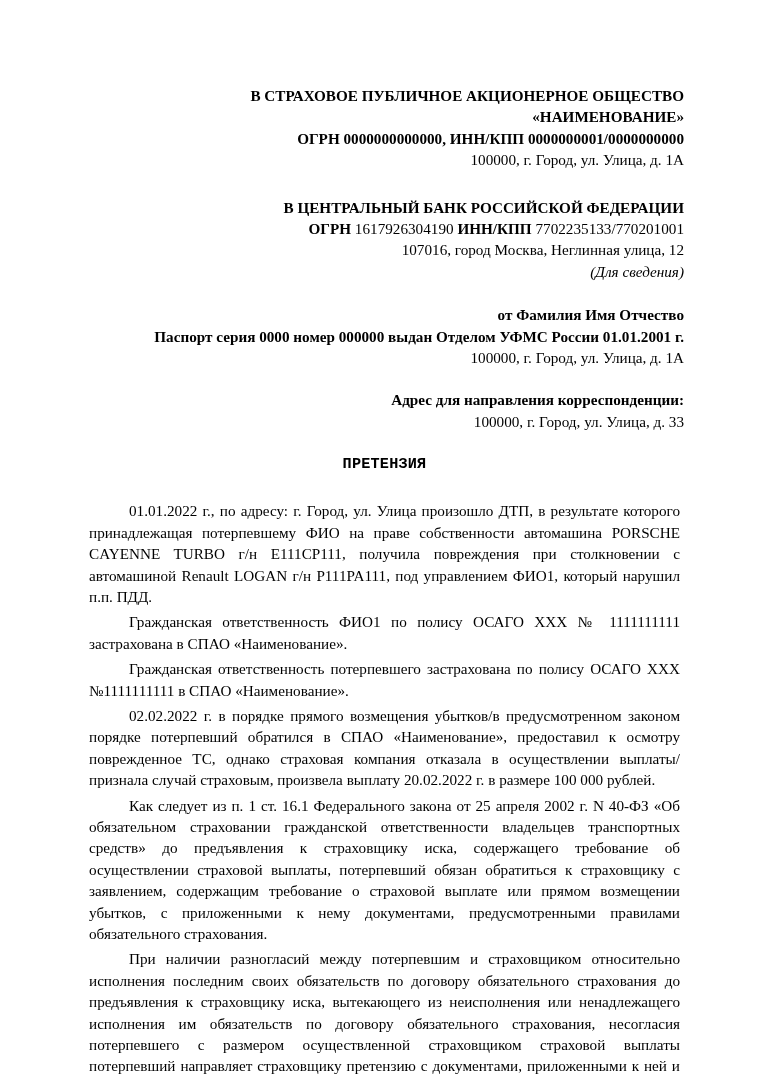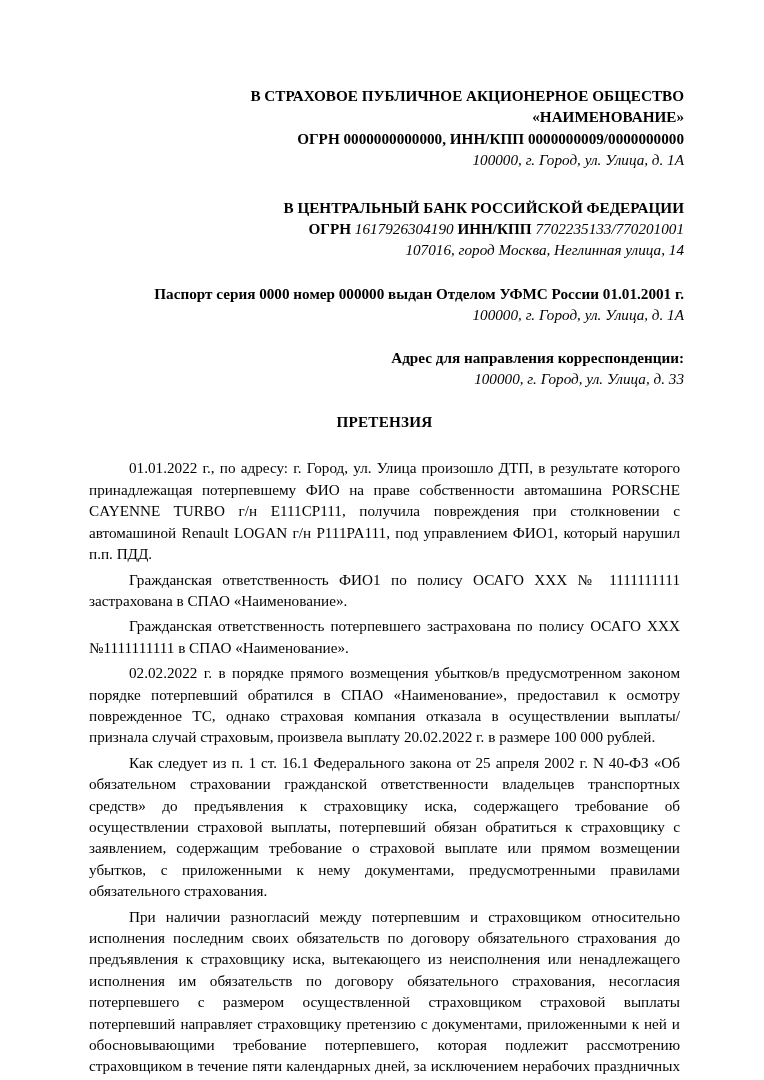--- a/index.html
+++ b/index.html
@@ -30,36 +30,36 @@
   .addr {
     text-align: right;
     font-size: 15.2px;
     line-height: 21.4px;
   }
   .addr .b {
     font-weight: bold;
   }
   .addr .reg {
     font-weight: normal;
-    font-style: italic;
   }
   .addr .it {
     font-style: italic;
   }
   .gap-sm { height: 21px; }
   .gap-md { height: 22px; }
   .gap-lg { height: 26px; }
 
   
   .doc-title {
     text-align: center;
     font-weight: bold;
     font-size: 15.2px;
     letter-spacing: 0.2px;
     line-height: 21px;
+    font-family: Liberation Mono, monospace;
   }
 
   
   .body-text {
     font-size: 15.2px;
     line-height: 21.4px;
     text-align: justify;
     text-justify: inter-word;
   }
   .body-text p {
@@ -68,35 +68,37 @@
   }
 </style>
 </head>
 <body>
 
 <div class="page">
 
   <div class="block addr">
     <div class="b">В СТРАХОВОЕ ПУБЛИЧНОЕ АКЦИОНЕРНОЕ ОБЩЕСТВО</div>
     <div class="b">«НАИМЕНОВАНИЕ»</div>
-    <div class="b">ОГРН 0000000000000, ИНН/КПП 0000000009/0000000000</div>
+    <div class="b">ОГРН 0000000000000, ИНН/КПП 0000000001/0000000000</div>
     <div class="reg">100000, г. Город, ул. Улица, д. 1А</div>
   </div>
 
   <div class="gap-lg"></div>
 
   <div class="block addr">
     <div class="b">В ЦЕНТРАЛЬНЫЙ БАНК РОССИЙСКОЙ ФЕДЕРАЦИИ</div>
     <div><span class="b">ОГРН</span> <span class="reg">1617926304190</span> <span class="b">ИНН/КПП</span> <span class="reg">7702235133/770201001</span></div>
-    <div class="reg">107016, город Москва, Неглинная улица, 14</div>
+    <div class="reg">107016, город Москва, Неглинная улица, 12</div>
+    <div class="reg it">(Для сведения)</div>
   </div>
 
   <div class="gap-md"></div>
 
   <div class="block addr">
+    <div class="b">от Фамилия Имя Отчество</div>
     <div class="b">Паспорт серия 0000 номер 000000 выдан Отделом УФМС России 01.01.2001 г.</div>
     <div class="reg">100000, г. Город, ул. Улица, д. 1А</div>
   </div>
 
   <div class="gap-sm"></div>
 
   <div class="block addr">
     <div class="b">Адрес для направления корреспонденции:</div>
     <div class="reg">100000, г. Город, ул. Улица, д. 33</div>
   </div>

